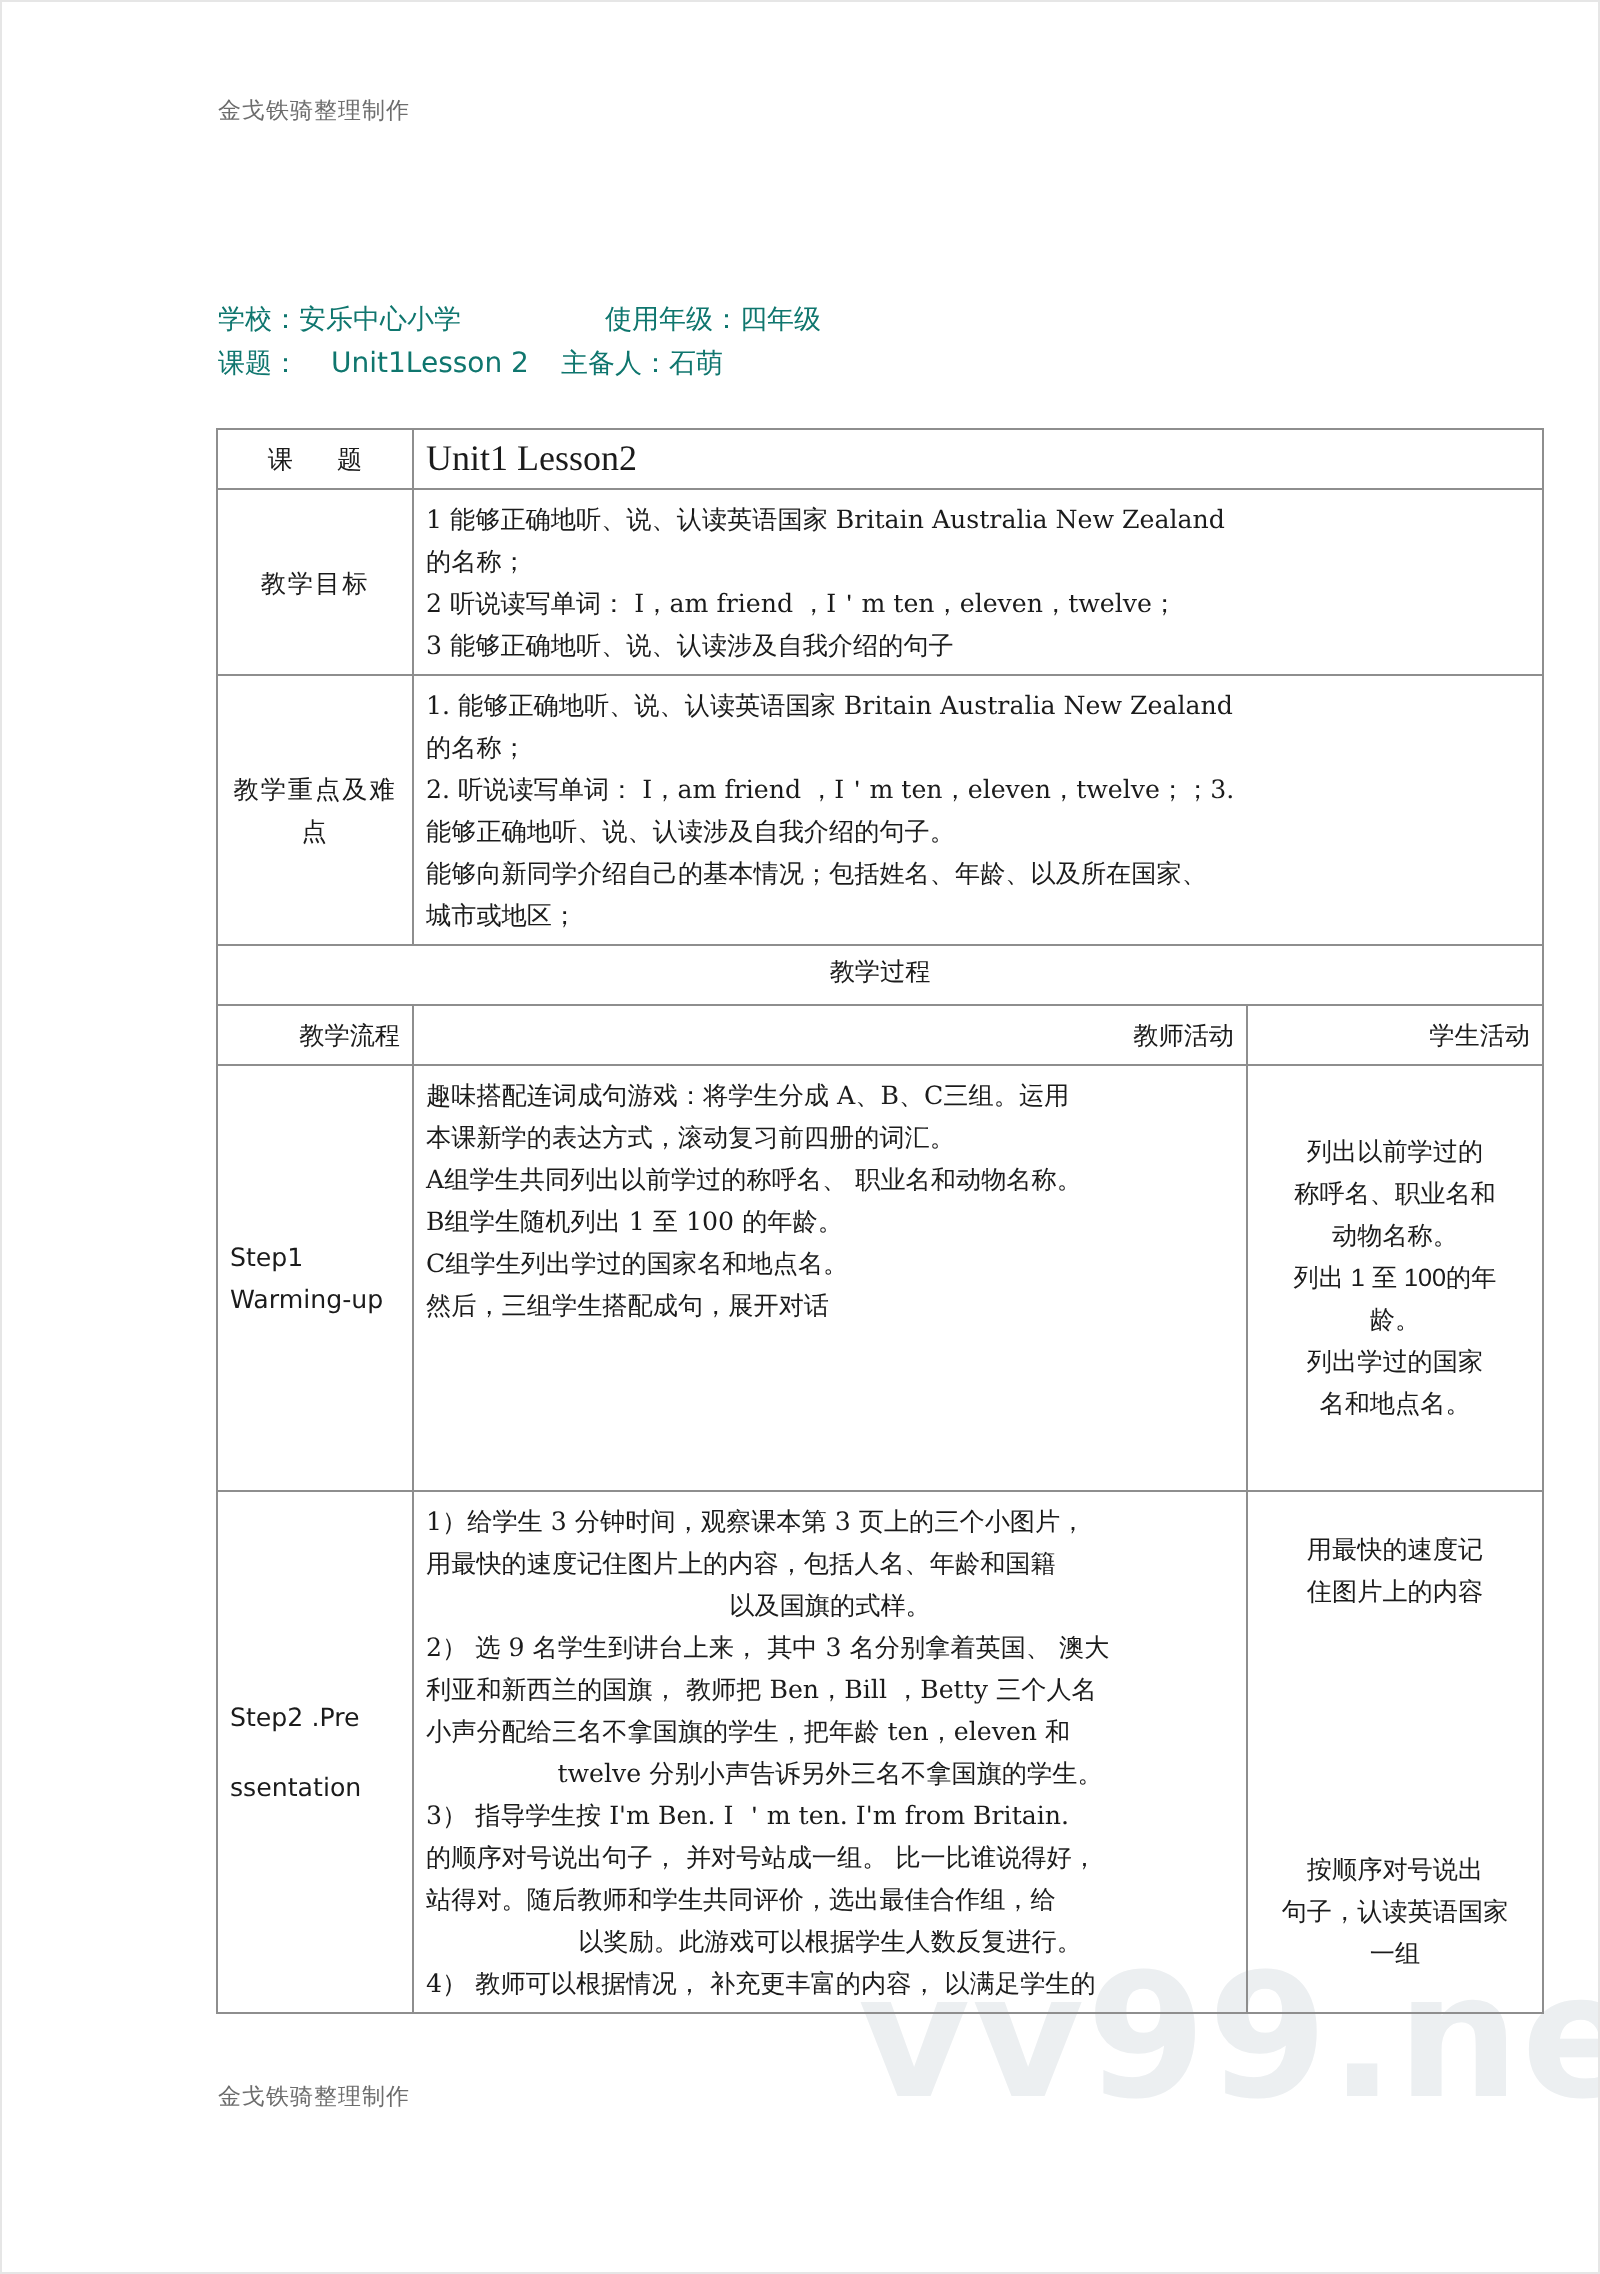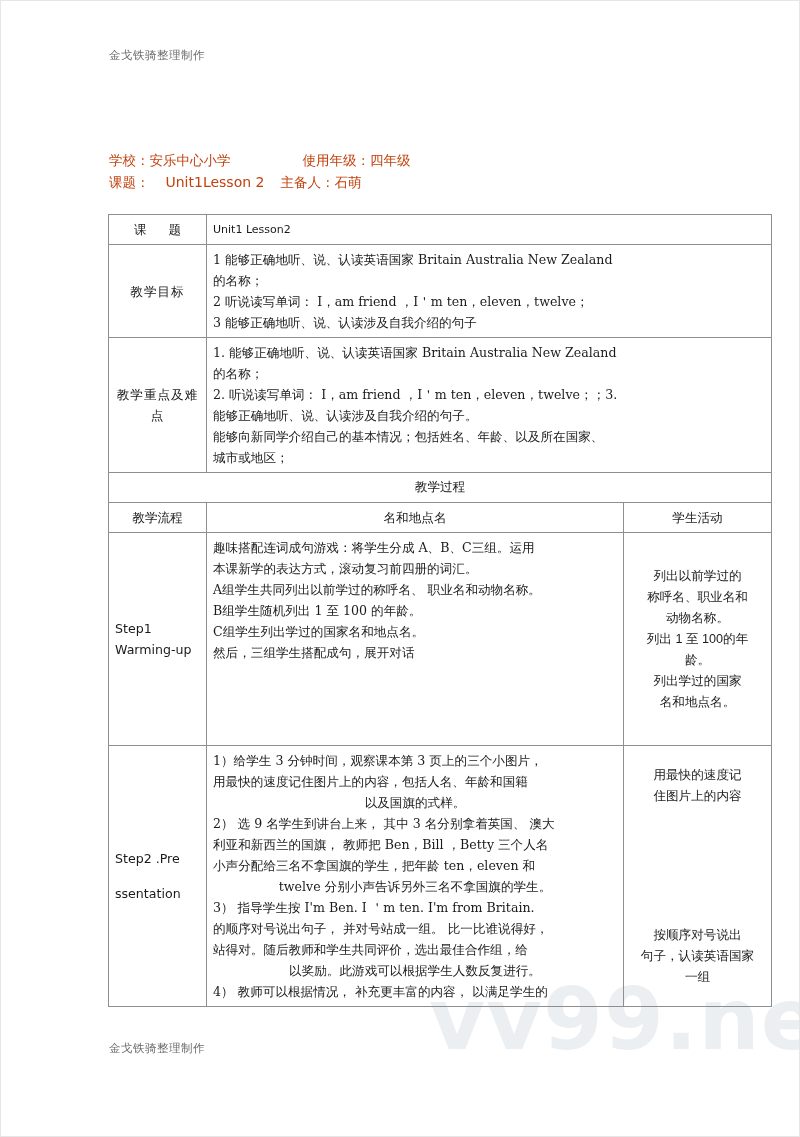--- a/index.html
+++ b/index.html
@@ -55,21 +55,21 @@
     font-family: "DejaVu Sans", "Liberation Sans", sans-serif;
     letter-spacing: 0.5px;
   }
   .meta {
     position: absolute;
     left: 108px;
     top: 148px;
     width: 600px;
     font-size: 13.5px;
     line-height: 22px;
-    color: #c2410c;
+    color: #0f766e;
   }
   .meta-line { white-space: nowrap; }
   .meta .lbl { font-family: "DejaVu Serif", "Liberation Serif", serif; }
   .meta .val-cn { font-family: "DejaVu Serif", "Liberation Serif", serif; }
   .meta .val-en {
     font-family: "DejaVu Sans", "Liberation Sans", sans-serif;
     font-size: 14px;
   }
   .gap-lg { display: inline-block; width: 72px; }
   .gap-sm { display: inline-block; width: 16px; }
@@ -97,26 +97,26 @@
     text-align: center;
     font-family: "DejaVu Serif", "Liberation Serif", serif;
     font-size: 13px;
     letter-spacing: 1px;
   }
   .title-label { letter-spacing: 9px; padding-left: 9px; }
   .body-cell { text-align: left; }
   .body-cell p { margin: 0; }
   .center-row {
     text-align: center;
-    font-family: Liberation Sans, sans-serif;
+    font-family: Liberation Mono, monospace;
     font-size: 13px;
     padding: 6px 0;
   }
   .col-head {
-    text-align: center;
+    text-align: right;
     font-family: "DejaVu Serif", "Liberation Serif", serif;
     font-size: 13px;
     padding: 7px 0;
   }
   .flow-cell {
     vertical-align: top;
     font-family: "DejaVu Sans", "Liberation Sans", sans-serif;
     font-size: 12.5px;
     line-height: 22px;
     padding-top: 7px;
@@ -167,21 +167,21 @@
         <col style="width:98px">
         <col style="width:417px">
         <col style="width:148px">
       </colgroup>
       <tbody>
 
         <tr>
           <td class="label-cell">
             <span class="title-label">课    题</span>
           </td>
-          <td colspan="2" class="body-cell en" style="font-size:11px;">
+          <td colspan="2" class="body-cell en" style="font-size:18px;font-family:Liberation Serif, serif;">
             <p>Unit1 Lesson2</p>
           </td>
         </tr>
 
         <tr>
           <td class="label-cell">
             <span>教学目标</span>
           </td>
           <td colspan="2" class="body-cell cn">
             <p>1 能够正确地听、说、认读英语国家     Britain Australia New Zealand</p>
@@ -204,21 +204,21 @@
             <p>城市或地区；</p>
           </td>
         </tr>
 
         <tr>
           <td colspan="3" class="center-row">教学过程</td>
         </tr>
 
         <tr>
           <td class="col-head">教学流程</td>
-          <td class="col-head">名和地点名</td>
+          <td class="col-head">教师活动</td>
           <td class="col-head">学生活动</td>
         </tr>
 
         <tr>
           <td class="flow-cell">
             <p>Step1</p>
             <p>Warming-up</p>
           </td>
           <td class="teacher-cell cn">
             <p>趣味搭配连词成句游戏：将学生分成    A、B、C三组。运用</p>

